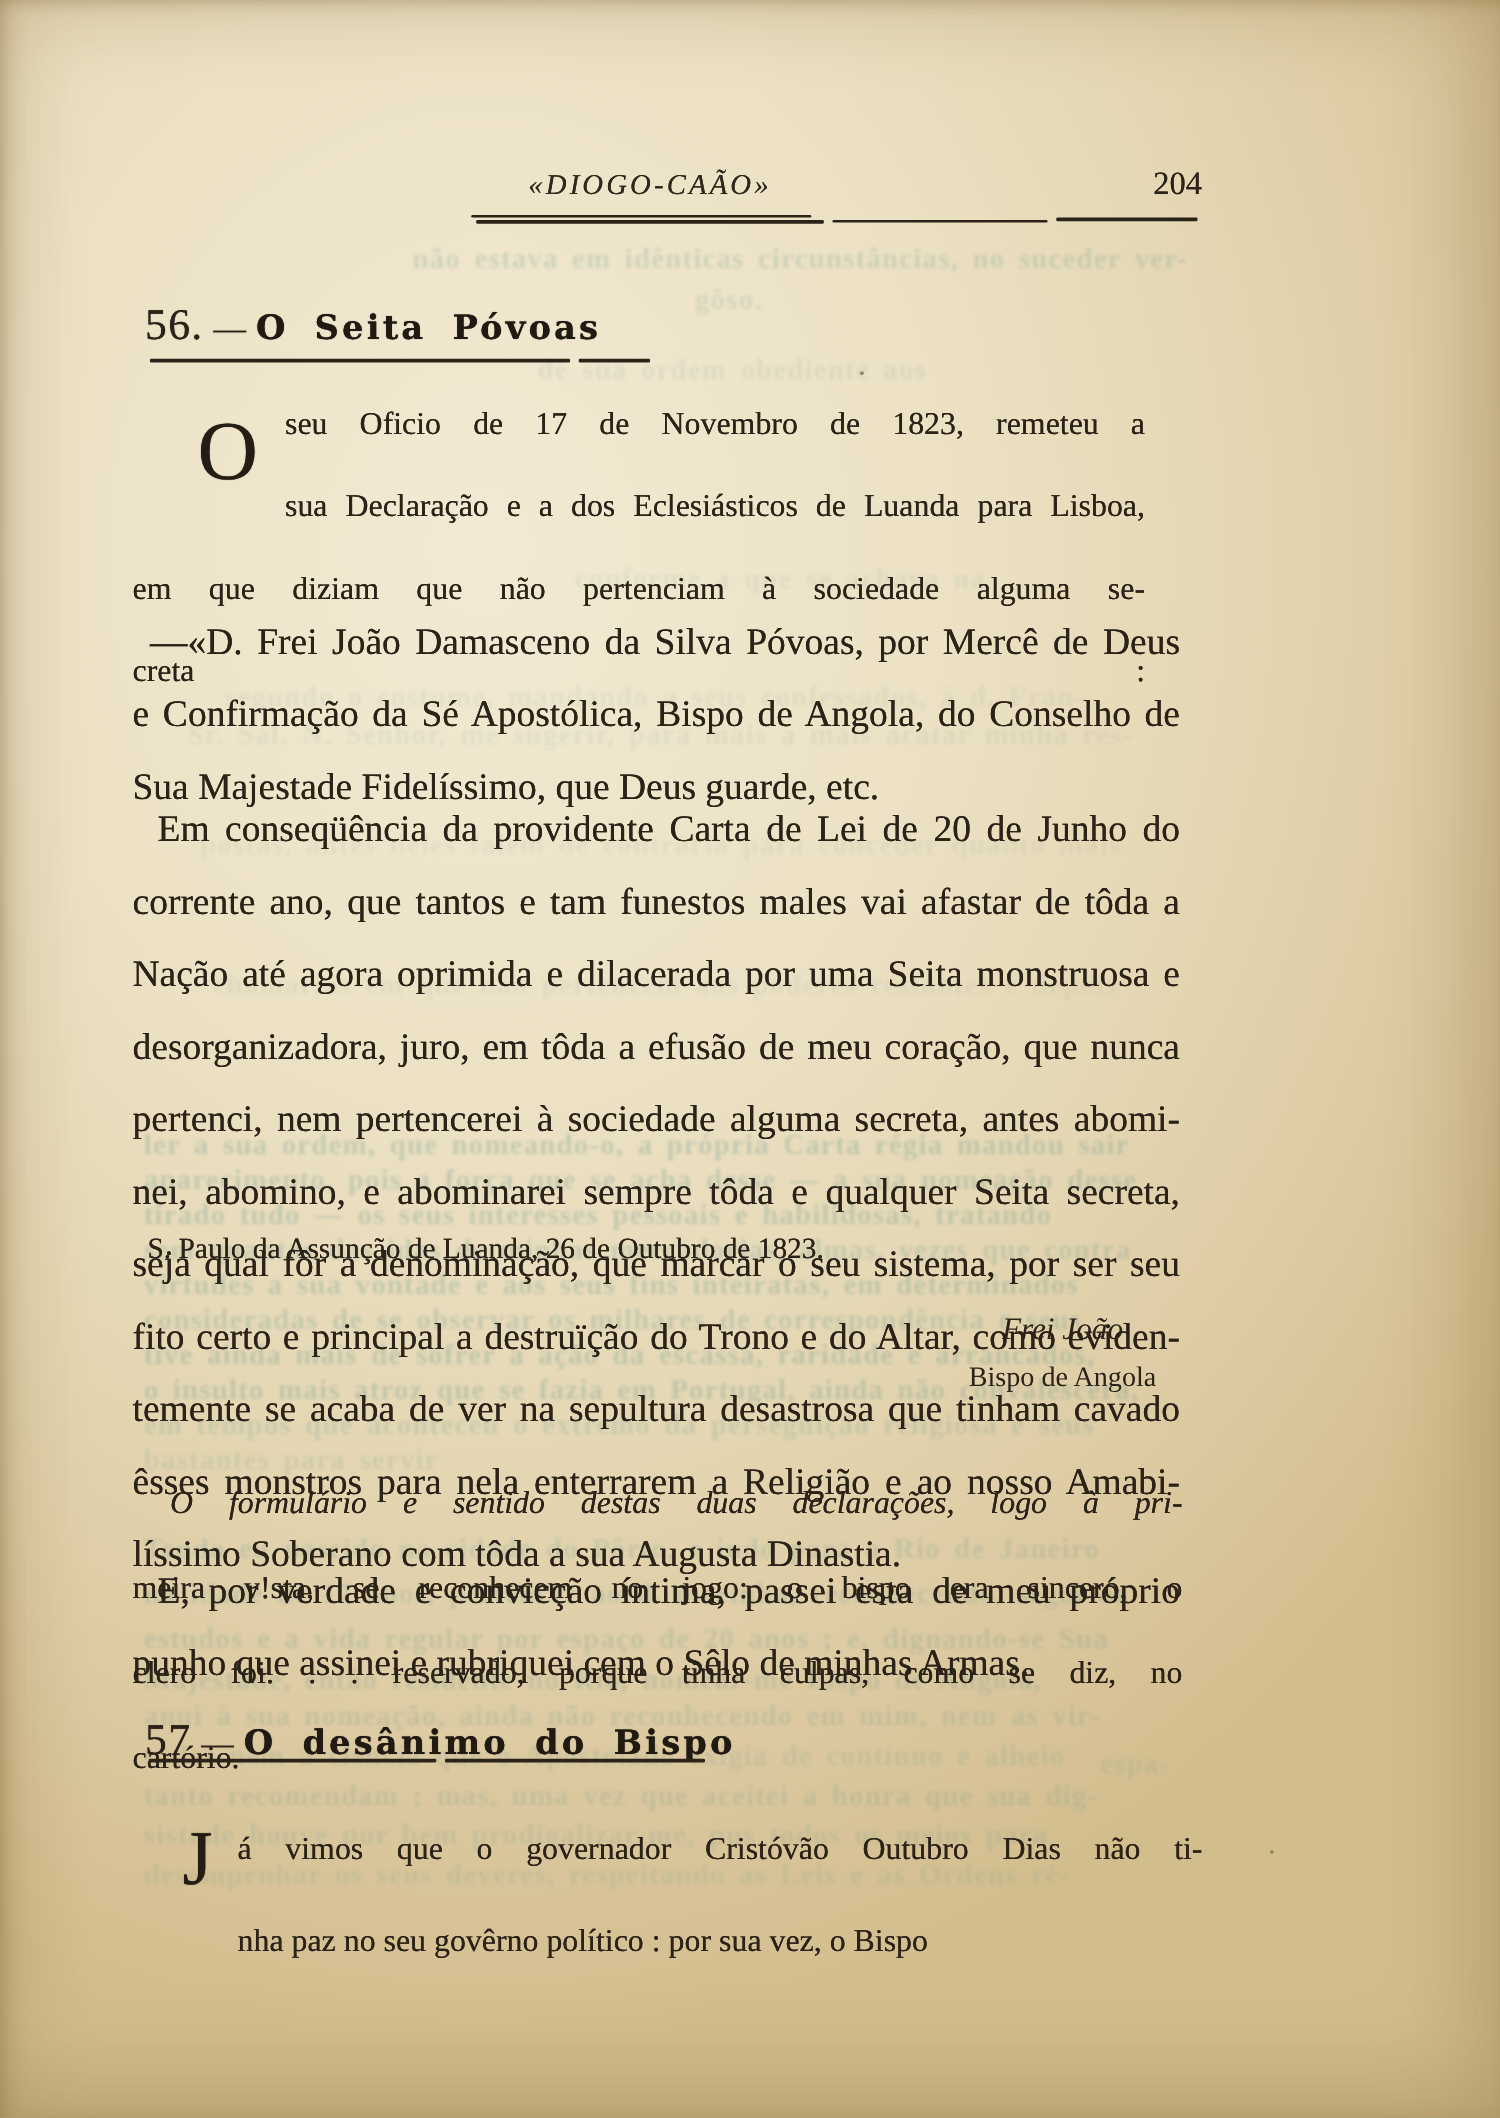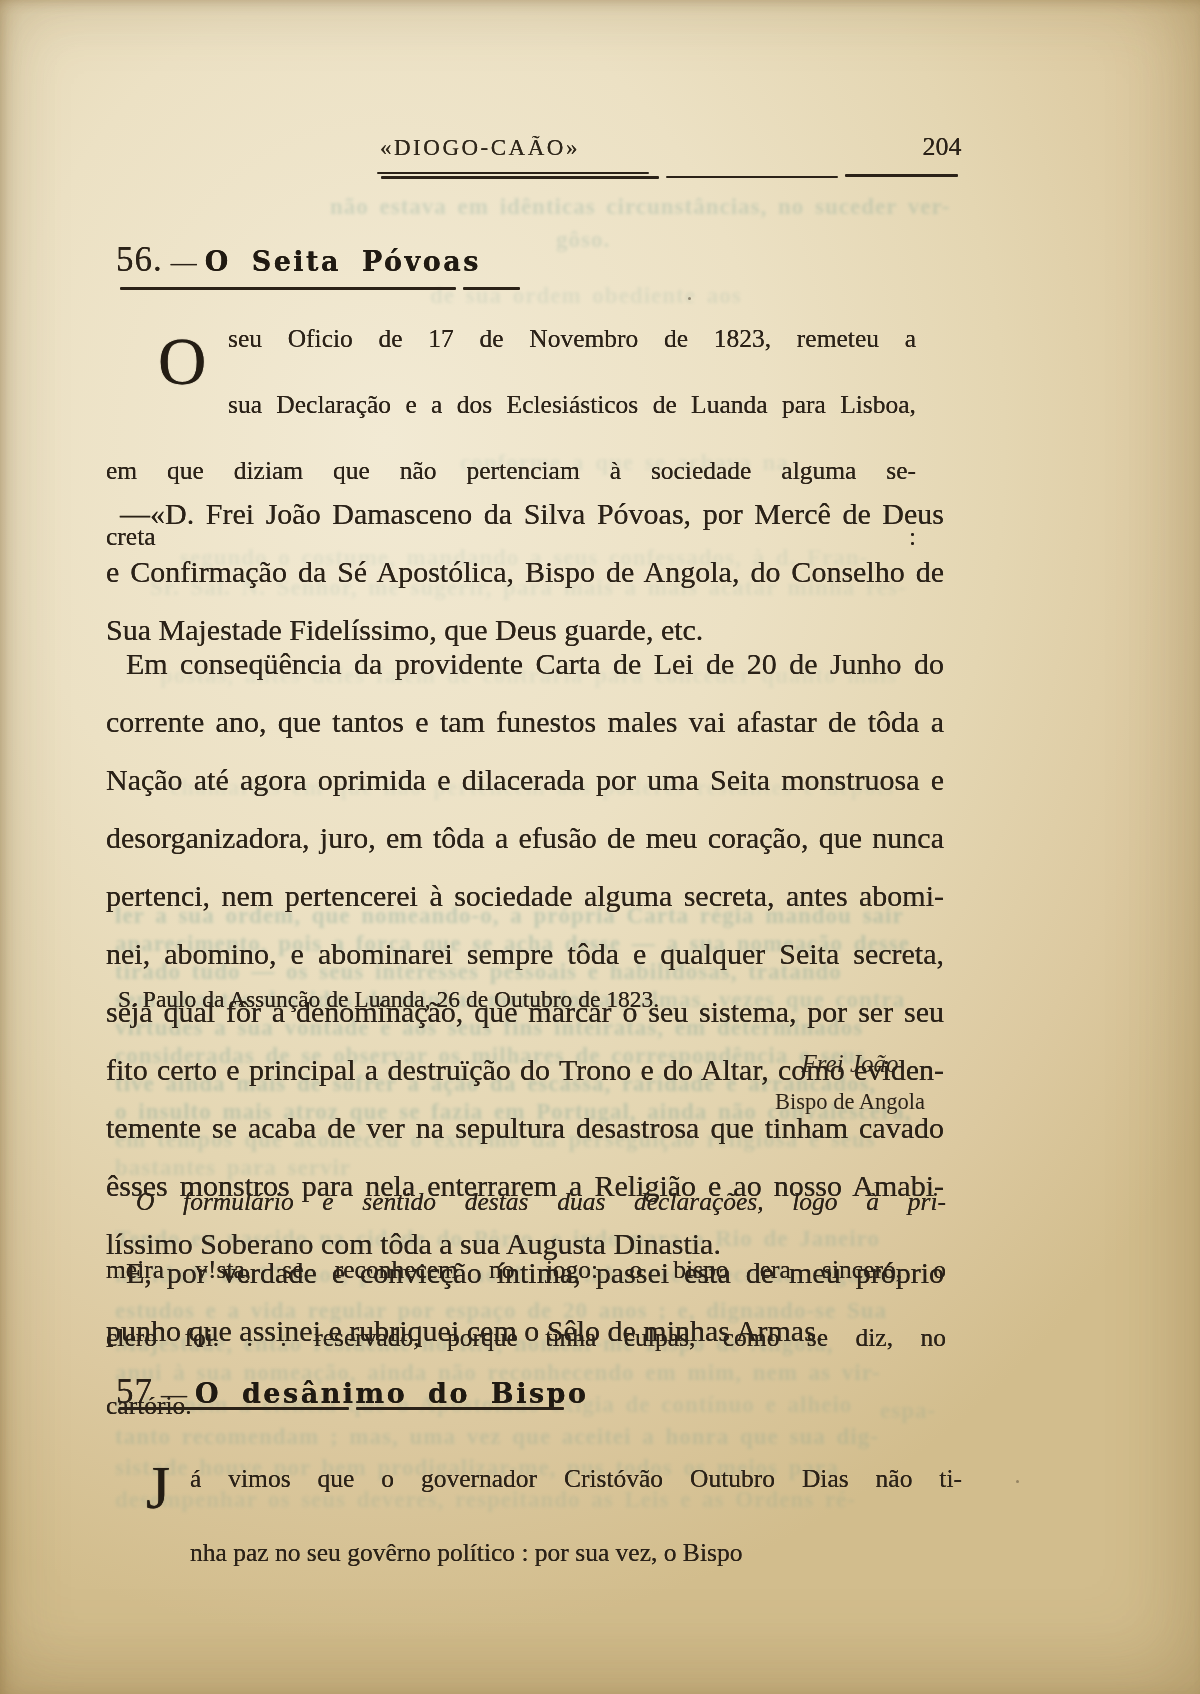--- a/index.html
+++ b/index.html
@@ -29,21 +29,21 @@
     overflow:hidden;
     filter:blur(1.4px);
     text-align:justify;
   }
   .bleed-line::after{content:"";display:inline-block;width:100%;height:0;}
   
   .ink{position:absolute;z-index:2;}
   .tline{text-align:justify;text-align-last:auto;}
   .tline::after{content:"";display:inline-block;width:100%;height:0;vertical-align:top;}
   
-  #run-title{top:135px;left:380px;width:280px;text-align:left;font-size:23px;letter-spacing:2.5px;color:#30281c;text-shadow:0 0 .5px #30281c;}
+  #run-title{top:135px;left:380px;width:280px;text-align:center;font-size:23px;letter-spacing:2.5px;color:#30281c;text-shadow:0 0 .5px #30281c;font-style:italic;}
   #page-num{top:132px;left:902px;width:80px;text-align:center;font-size:26px;text-shadow:0 0 .5px currentColor;}
   .rule{position:absolute;z-index:2;background:#2b2218;border-radius:1px;}
   
   .sec-head{white-space:nowrap;text-shadow:0 0 .6px currentColor;}
   .sec-num{font-size:35px;letter-spacing:1px;}
   .sec-dash{font-size:26px;padding:0 8px;}
   .sec-title{font-weight:bold;font-size:27px;letter-spacing:2.5px;word-spacing:9px;color:#201a12;font-family:"DejaVu Serif","Liberation Serif",serif;}
   #h56{top:240px;left:116px;}
   #h57{top:1372px;left:116px;}
   

